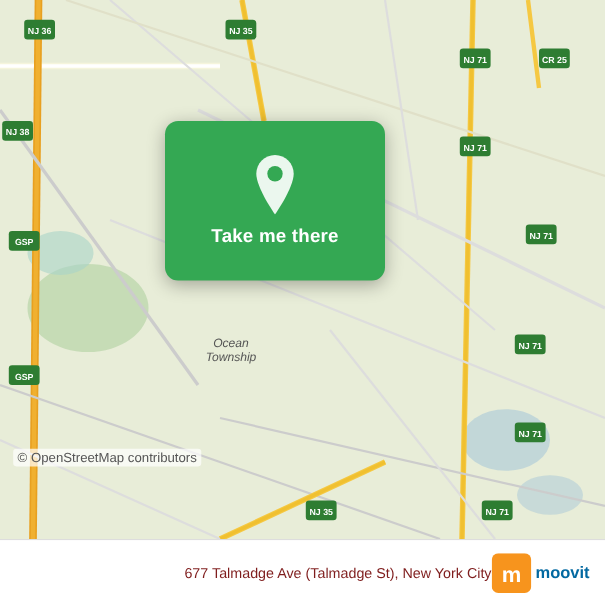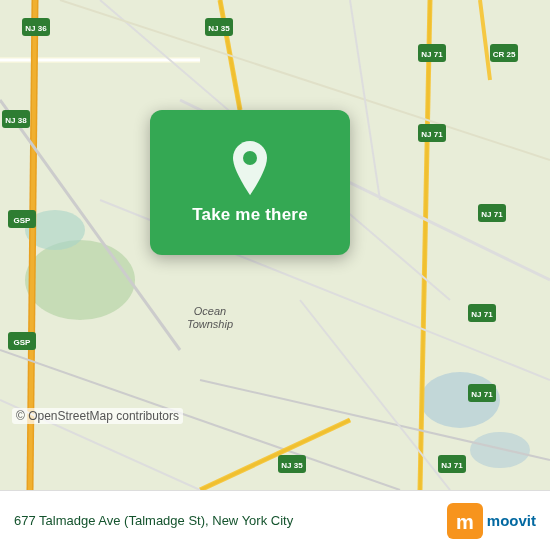--- a/index.html
+++ b/index.html
@@ -72,23 +72,24 @@
       justify-content: space-between;
       padding: 0 14px;
       border-top: 1px solid #ddd;
       position: absolute;
       bottom: 0;
       left: 0;
     }
 
     #address-text {
       font-size: 13px;
-      color: #14532d;
+      color: #7f1d1d;
       font-weight: 400;
       flex: 1;
+      text-align: right;
     }
 
     #moovit-logo {
       display: flex;
       align-items: center;
       gap: 4px;
     }
 
     #moovit-logo .logo-m {
       width: 36px;

